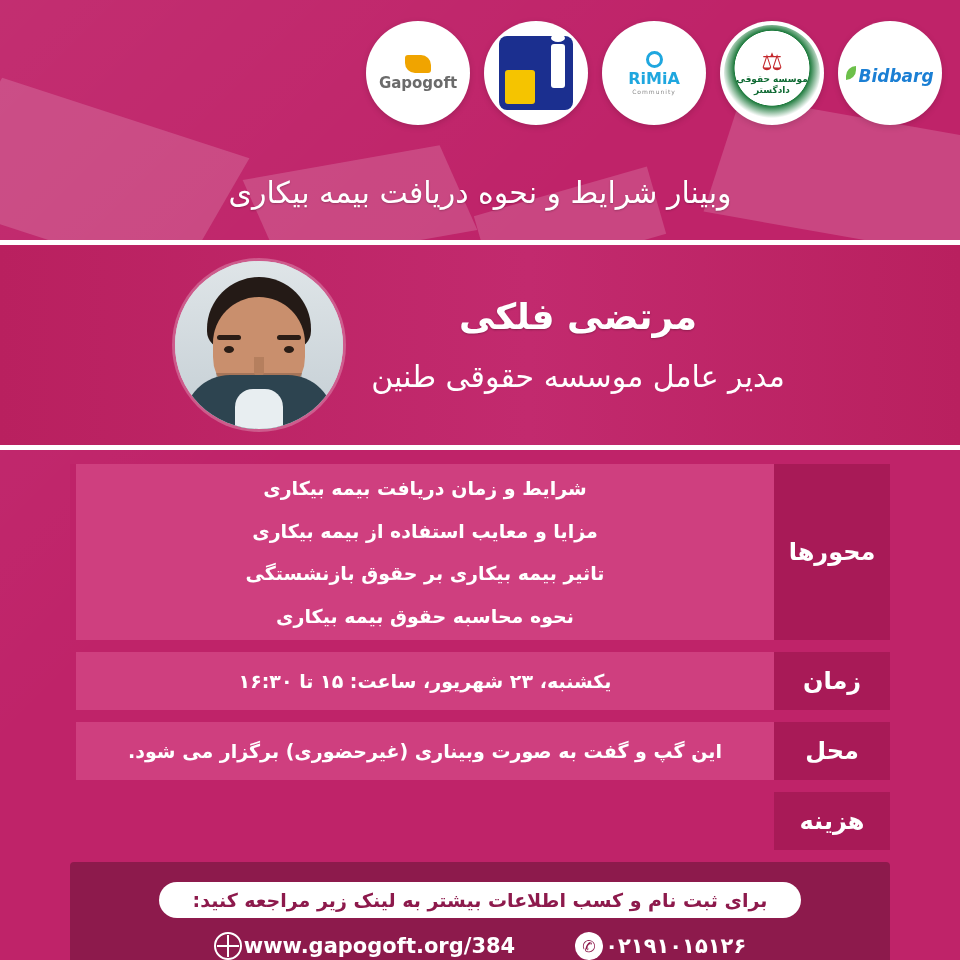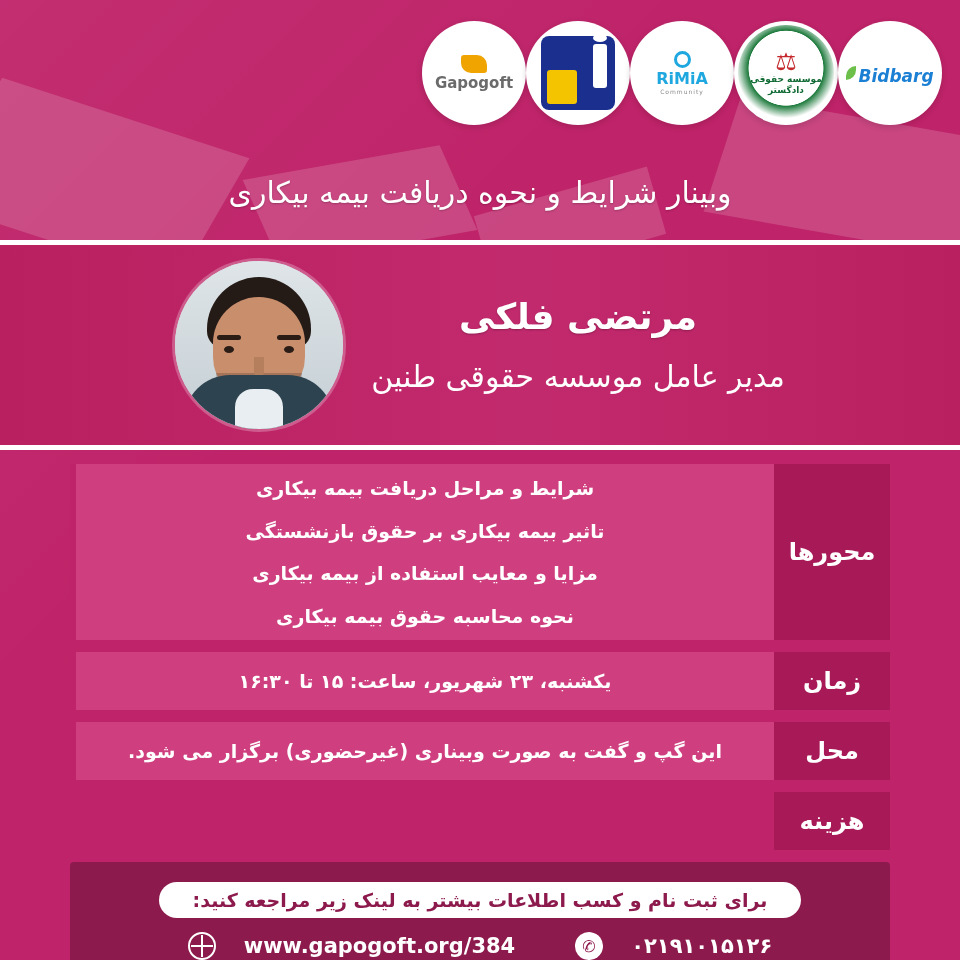--- a/index.html
+++ b/index.html
@@ -24,21 +24,21 @@
   .f2{width:200px;height:90px;top:160px;left:260px;transform:rotate(-10deg) skewX(14deg);opacity:.07;}
   .f3{width:300px;height:120px;top:120px;right:-60px;transform:rotate(10deg) skewX(-8deg);opacity:.06;}
   .f4{width:180px;height:70px;top:190px;right:300px;transform:rotate(-16deg);opacity:.05;}
 
   
   .header{
     position:relative;height:145px;flex:0 0 145px;
     display:flex;align-items:center;
     padding:0 18px;box-sizing:border-box;
   }
-  .logos{display:flex;align-items:center;direction:ltr;}
+  .logos{display:flex;align-items:center;gap:14px;direction:ltr;}
   .logo{
     width:104px;height:104px;border-radius:50%;background:#fff;
     display:flex;align-items:center;justify-content:center;
     overflow:hidden;box-shadow:0 2px 6px rgba(0,0,0,.15);
     flex:0 0 auto;
   }
   .logo-inner{display:flex;align-items:center;justify-content:center;flex-direction:column;line-height:1;}
   .gap-txt{color:#6b6b6b;font-size:15px;font-weight:bold;}
   .gap-mark{width:26px;height:18px;background:#f0a400;border-radius:3px 10px 3px 10px;margin-bottom:3px;}
   .rimia-txt{color:#1fa7df;font-size:16px;font-weight:bold;}
@@ -128,21 +128,21 @@
     background:#8d1a4c;
     display:flex;flex-direction:column;align-items:center;justify-content:center;
     gap:14px;margin:12px 70px 0 70px;border-radius:4px;padding:10px 0;
     box-sizing:border-box;
   }
   .cta{
     background:#ffffff;color:#8d1a4c;border-radius:18px;
     padding:7px 34px;font-size:19px;font-weight:bold;
   }
   .contacts{display:flex;align-items:center;gap:60px;color:#fff;}
-  .contact{display:flex;align-items:center;gap:28px;font-size:21px;font-weight:bold;direction:ltr;}
+  .contact{display:flex;align-items:center;gap:2px;font-size:21px;font-weight:bold;direction:ltr;}
   .cicon{
     width:28px;height:28px;border-radius:50%;background:#ffffff;color:#8d1a4c;
     display:flex;align-items:center;justify-content:center;font-size:16px;flex:0 0 auto;
   }
   .globe{
     width:28px;height:28px;border-radius:50%;border:2px solid #fff;box-sizing:border-box;
     position:relative;flex:0 0 auto;
   }
   .globe:before{content:"";position:absolute;left:50%;top:1px;bottom:1px;width:0;border-left:2px solid #fff;transform:translateX(-50%);}
   .globe:after{content:"";position:absolute;top:50%;left:1px;right:1px;height:0;border-top:2px solid #fff;transform:translateY(-50%);}
@@ -233,23 +233,23 @@
       <div class="av-body"></div>
       <div class="av-shirt"></div>
     </div>
   </div>
 
   <div class="info">
 
     <div class="row topics">
       <div class="label">محورها</div>
       <div class="value">
-        <span>شرایط و مراحل دریافت بیمه بیکاری</span>
+        <span>شرایط و زمان دریافت بیمه بیکاری</span>
+        <span>مزایا و معایب استفاده از بیمه بیکاری</span>
         <span>تاثیر بیمه بیکاری بر حقوق بازنشستگی</span>
-        <span>مزایا و معایب استفاده از بیمه بیکاری</span>
         <span>نحوه محاسبه حقوق بیمه بیکاری</span>
       </div>
     </div>
 
     <div class="row">
       <div class="label">زمان</div>
       <div class="value">
         <span>یکشنبه، ۲۳ شهریور، ساعت: ۱۵ تا ۱۶:۳۰</span>
       </div>
     </div>

